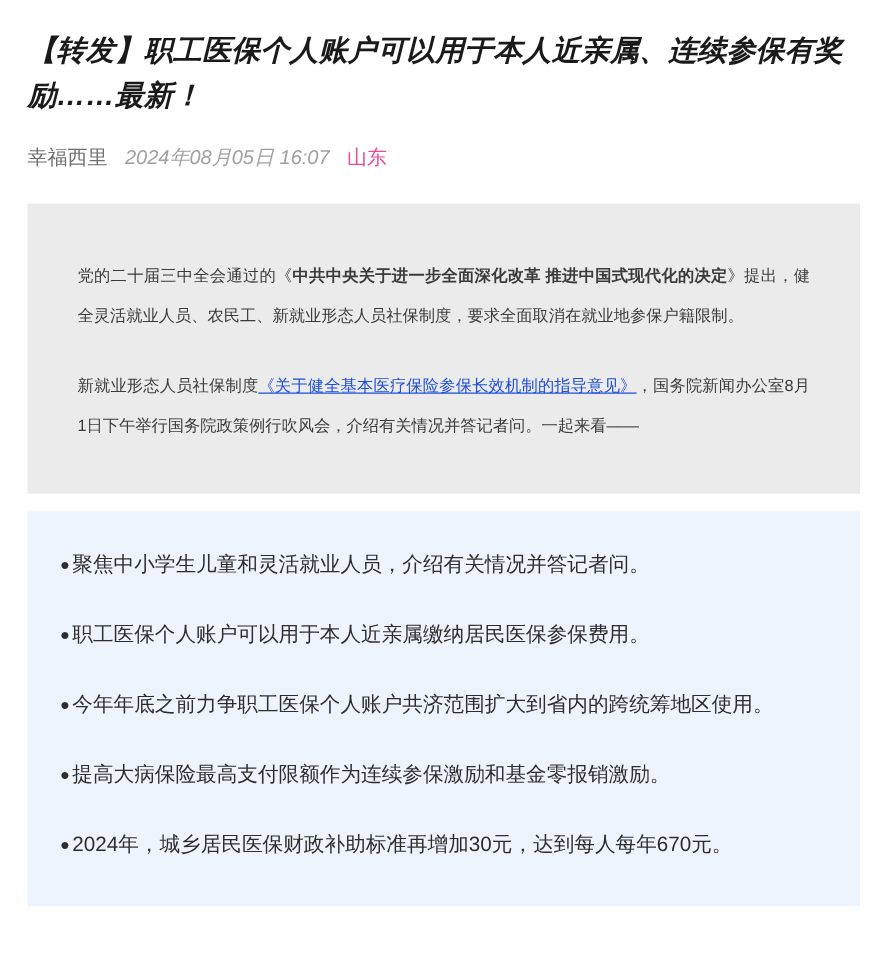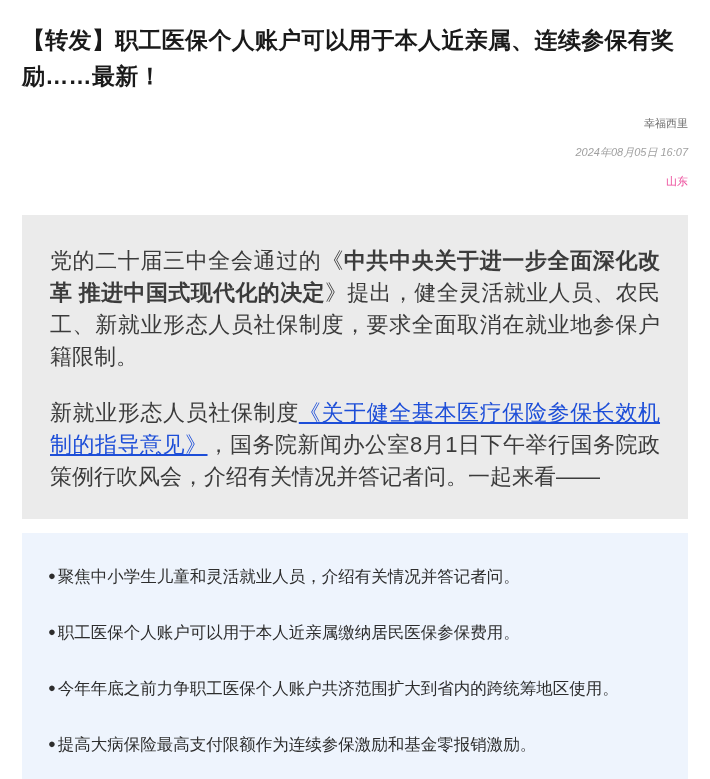--- a/index.html
+++ b/index.html
@@ -19,51 +19,51 @@
     box-sizing: border-box;
     padding: 18px 22px 0 22px;
   }
   .article-title {
     font-size: 23px;
     line-height: 36px;
     font-weight: bold;
     color: #1a1a1a;
     letter-spacing: 0.3px;
     margin: 4px 0 0 0;
+    font-style: italic;
   }
   .meta-row {
     display: flex;
-    align-items: flex-end;
+    align-items: center;
     gap: 14px;
     margin-top: 22px;
-    font-size: 11px;
+    font-size: 16px;
     color: #9b9b9b;
-    flex-direction: column;
   }
   .meta-author {
     color: #6f6f6f;
   }
   .meta-date {
     color: #a0a0a0;
     font-style: italic;
   }
   .meta-loc {
     color: #ec4899;
   }
   .quote-block {
     margin-top: 26px;
     background: #ebebeb;
     padding: 30px 28px 26px 28px;
     box-sizing: border-box;
   }
   .quote-p {
-    font-size: 22px;
+    font-size: 13px;
     line-height: 32px;
     color: #3b3b3b;
-    margin: 0;
+    margin: 12px;
     text-align: justify;
   }
   .quote-p + .quote-p {
     margin-top: 24px;
   }
   .doc-name {
     font-weight: bold;
     color: #3b3b3b;
   }
   .link-blue {

